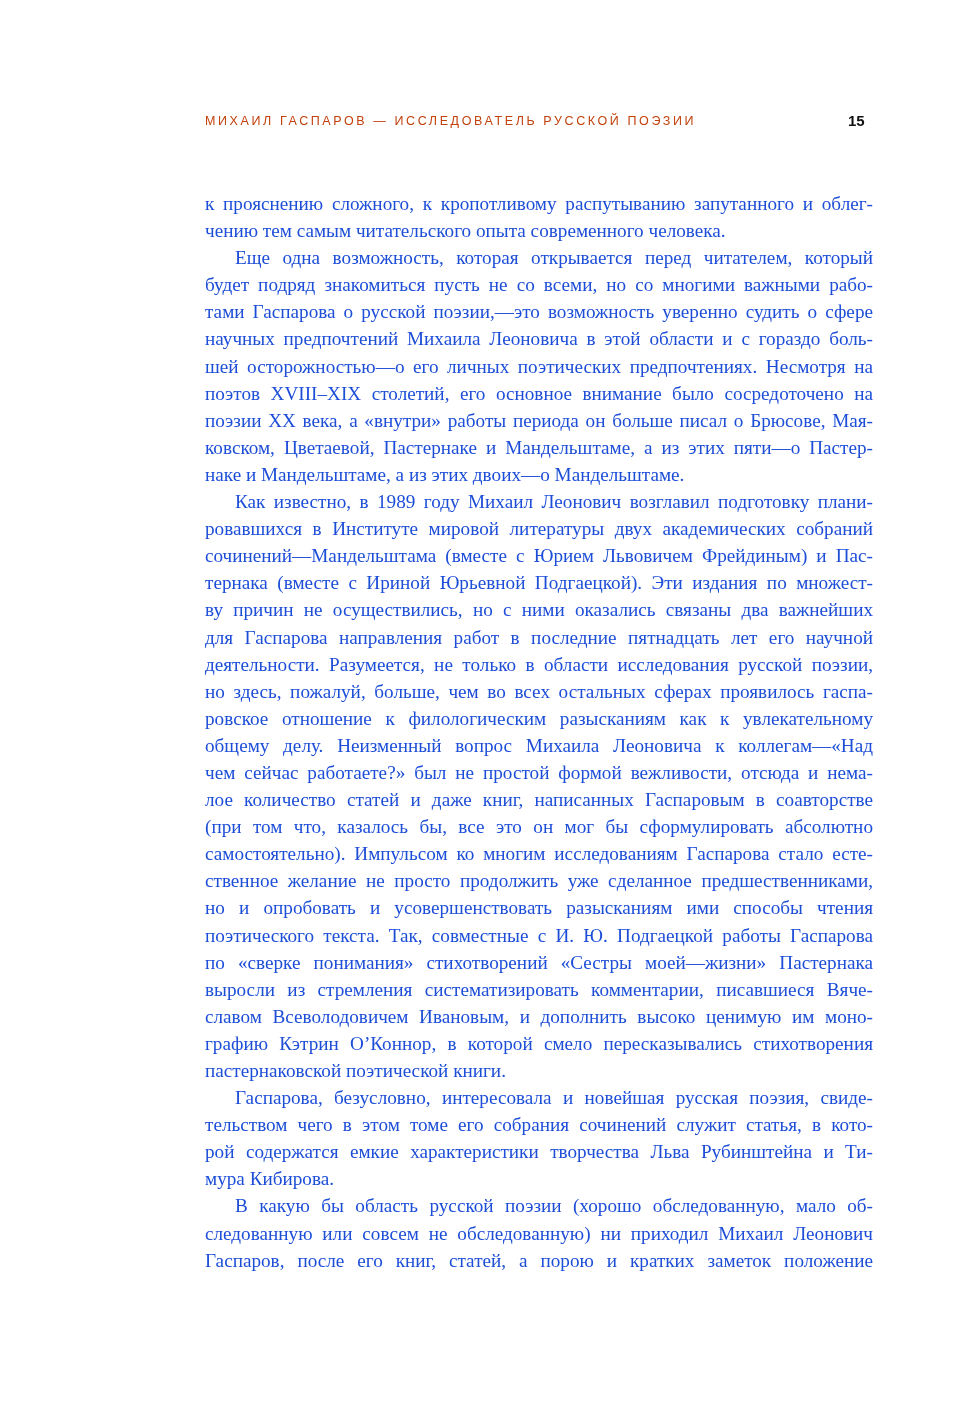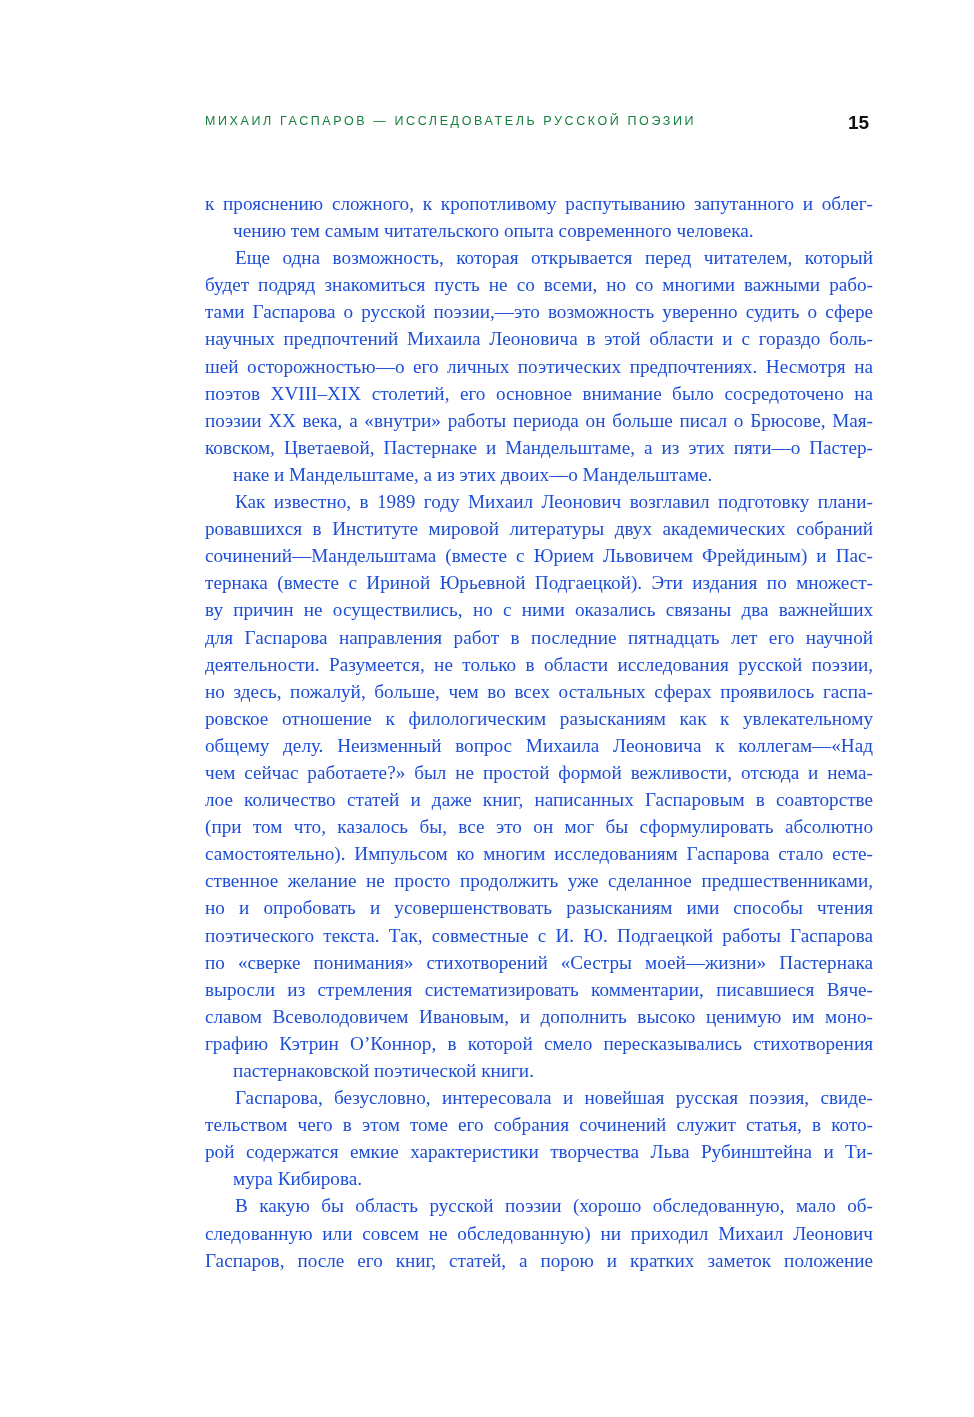--- a/index.html
+++ b/index.html
@@ -14,30 +14,30 @@
       overflow: hidden;
       color: #1a1a1a;
     }
     .running-head {
       position: absolute;
       left: 205px;
       top: 114px;
       font-family: "Liberation Sans", sans-serif;
       font-size: 12.5px;
       letter-spacing: 2.6px;
-      color: #15803d;
+      color: #c2410c;
       white-space: nowrap;
     }
     .page-number {
       position: absolute;
       left: 848px;
       top: 112px;
       font-family: "Liberation Sans", sans-serif;
       font-weight: bold;
-      font-size: 19px;
+      font-size: 15px;
       color: #111;
     }
     .body-text {
       position: absolute;
       left: 205px;
       top: 190px;
       width: 668px;
       font-family: Liberation Serif, serif;
       font-size: 19.2px;
       line-height: 27.1px;
@@ -45,21 +45,20 @@
     }
     .line {
       display: block;
       white-space: nowrap;
       text-align: justify;
       text-align-last: justify;
       height: 27.1px;
     }
     .line.last {
       text-align-last: left;
-      margin-left: 28px;
     }
     .line.indent {
       padding-left: 30px;
     }
   </style>
 </head>
 <body>
 
 <div class="running-head">МИХАИЛ ГАСПАРОВ — ИССЛЕДОВАТЕЛЬ РУССКОЙ ПОЭЗИИ</div>
 <div class="page-number">15</div>

